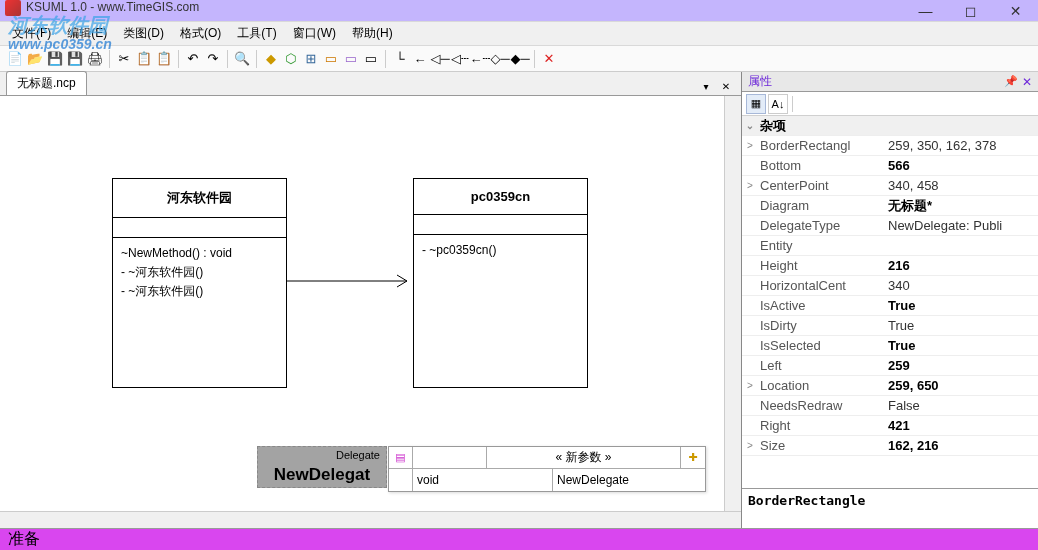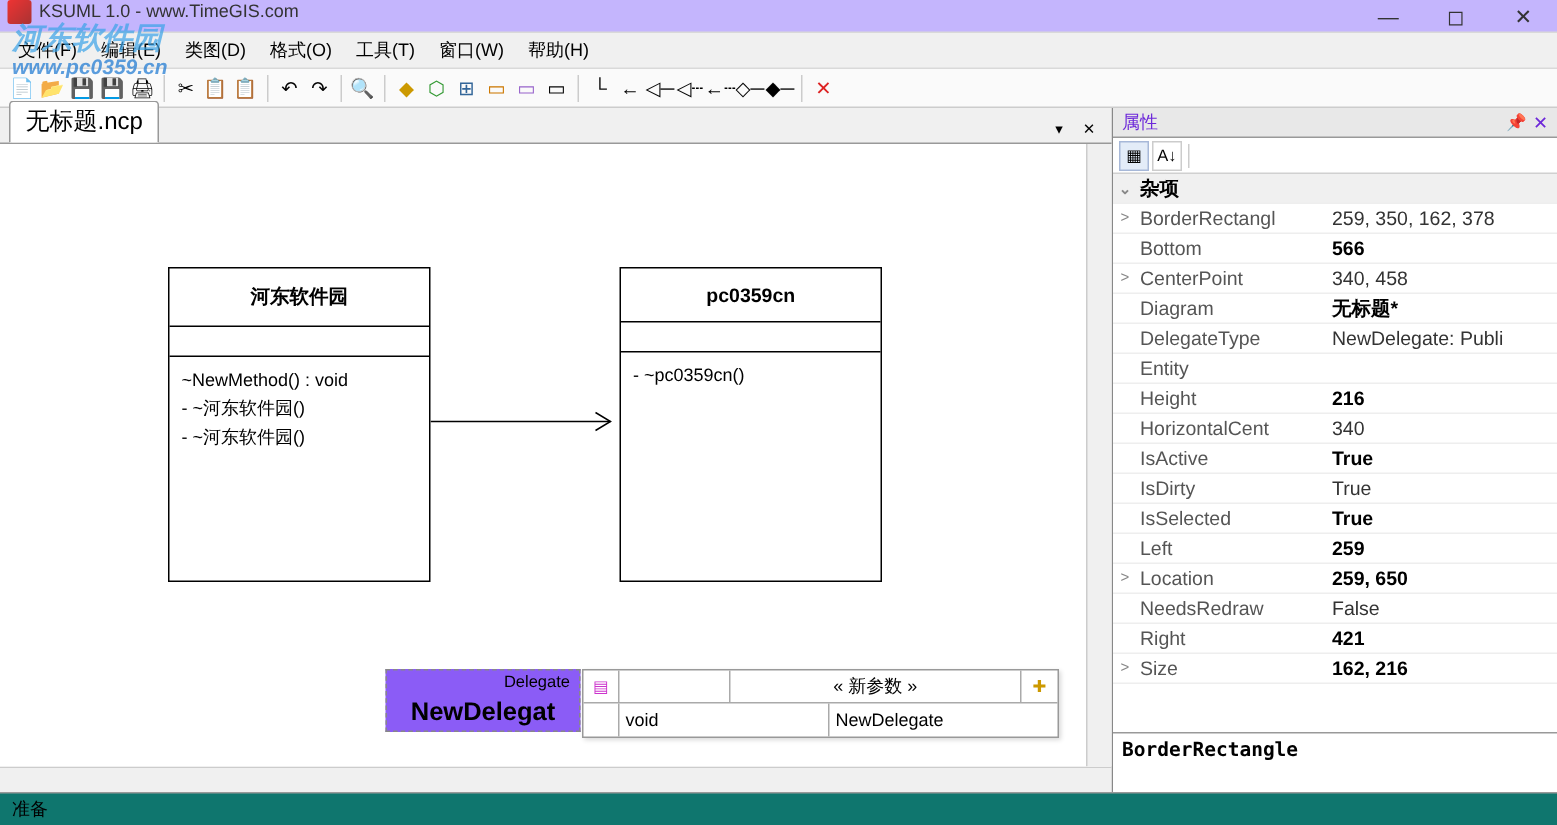--- a/index.html
+++ b/index.html
@@ -19,35 +19,35 @@
 .menubar .menu-item { padding: 3px 8px; cursor: default; font-size: 12px; }
 
 .toolbar { height: 26px; background: #fafafa; display: flex; align-items: center; padding: 0 6px; gap: 2px; border-bottom: 1px solid #ccc; }
 .tbtn { width: 18px; height: 18px; display: flex; align-items: center; justify-content: center; font-size: 13px; }
 .tsep { width: 1px; height: 18px; background: #ccc; margin: 0 3px; }
 
 .main-area { display: flex; height: calc(550px - 22px - 24px - 26px - 22px); }
 
 .canvas-panel { flex: 1; display: flex; flex-direction: column; border-right: 1px solid #888; }
 .tab-strip { height: 24px; background: #f0f0f0; display: flex; align-items: flex-end; padding: 0 6px; border-bottom: 1px solid #999; position: relative; }
-.tab { background: #fff; border: 1px solid #999; border-bottom: none; padding: 3px 10px; font-size: 16px; border-radius: 3px 3px 0 0; display: flex; align-items: center; gap: 4px; }
+.tab { background: #fff; border: 1px solid #999; border-bottom: none; padding: 3px 10px; font-size: 12px; border-radius: 3px 3px 0 0; display: flex; align-items: center; gap: 4px; }
 .tab-actions { margin-left: auto; display: flex; gap: 2px; }
 .tab-actions .tbtn { font-size: 10px; }
 
 .canvas { flex: 1; background: #fff; position: relative; overflow: auto; }
 
 .uml-box { position: absolute; background: #fff; border: 1px solid #000; }
 .uml-head { text-align: center; padding: 10px 4px; border-bottom: 1px solid #000; font-size: 13px; font-weight: bold; }
 .uml-sect { border-bottom: 1px solid #000; padding: 6px 8px; min-height: 20px; font-size: 12px; line-height: 1.6; }
 .uml-sect:last-child { border-bottom: none; }
 .uml-sect div { white-space: nowrap; }
 
 .connector { position: absolute; pointer-events: none; }
 
-.delegate-box { position: absolute; border: 1px dashed #888; background: #8b5cf6; }
+.delegate-box { position: absolute; border: 1px dashed #888; background: #a3a3a3; }
 .delegate-head { text-align: right; padding: 2px 6px; font-size: 11px; }
 .delegate-name { text-align: center; font-weight: bold; font-size: 17px; padding: 2px; }
 
 .popup { position: absolute; background: #fff; border: 1px solid #999; box-shadow: 1px 1px 3px rgba(0,0,0,0.15); }
 .popup-row { display: flex; align-items: center; border-bottom: 1px solid #aaa; height: 22px; }
 .popup-row:last-child { border-bottom: none; }
 .popup-cell { border-right: 1px solid #aaa; padding: 2px 4px; font-size: 12px; display: flex; align-items: center; height: 100%; }
 .popup-cell:last-child { border-right: none; }
 .mini-icon { width: 16px; height: 14px; display: inline-flex; align-items: center; justify-content: center; font-size: 11px; }
 
@@ -59,21 +59,21 @@
 .prop-grid { flex: 1; overflow: auto; font-family: "SimSun", monospace; font-size: 13px; }
 .prop-row { display: flex; height: 20px; align-items: center; border-bottom: 1px solid #eee; }
 .prop-row.cat { background: #f0f0f0; font-weight: bold; }
 .prop-exp { width: 16px; text-align: center; color: #888; font-size: 10px; }
 .prop-key { width: 126px; padding-left: 2px; color: #555; white-space: nowrap; overflow: hidden; }
 .prop-row.cat .prop-key { color: #000; }
 .prop-val { flex: 1; padding-left: 4px; color: #333; white-space: nowrap; overflow: hidden; }
 .prop-val.bold { font-weight: bold; color: #000; }
 .prop-desc { height: 40px; border-top: 1px solid #999; padding: 4px 6px; font-family: "SimSun", monospace; font-size: 13px; font-weight: bold; }
 
-.statusbar { height: 22px; background: #0f766e; display: flex; align-items: center; padding: 0 8px; font-size: 12px; border-top: 1px solid #999; }
+.statusbar { height: 22px; background: #d946ef; display: flex; align-items: center; padding: 0 8px; font-size: 16px; border-top: 1px solid #999; }
 .scrollbar-h { height: 17px; background: #f0f0f0; border-top: 1px solid #ccc; }
 .scrollbar-v { position: absolute; right: 0; top: 0; bottom: 0; width: 17px; background: #f0f0f0; border-left: 1px solid #ccc; }
 </style>
 </head>
 <body>
 
 <div class="watermark">
   <span class="wm1">河东软件园</span>
   <span class="wm2">www.pc0359.cn</span>
 </div>

